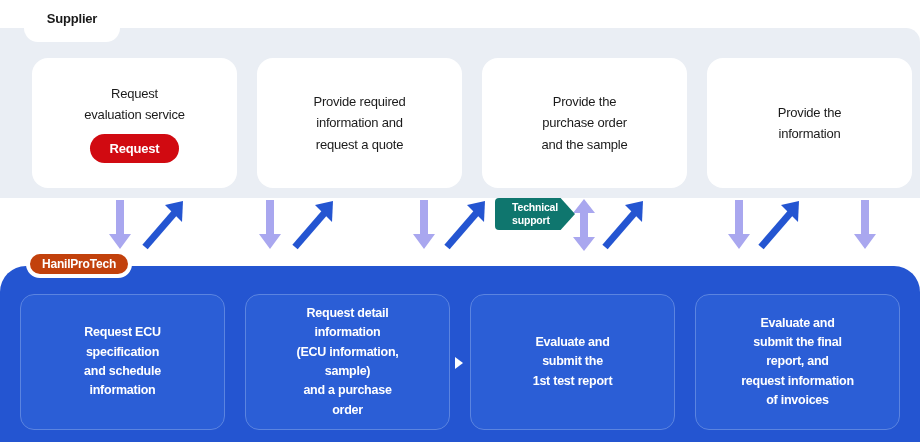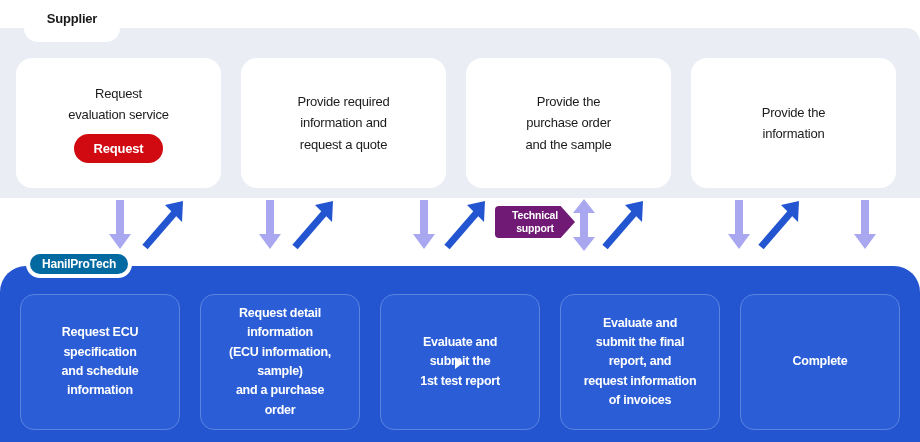--- a/index.html
+++ b/index.html
@@ -53,21 +53,21 @@
     width: 96px;
     height: 14px;
     background: #ffffff;
     border-bottom-left-radius: 14px;
     border-bottom-right-radius: 14px;
     z-index: 5;
   }
 
   .card-row {
     position: absolute;
-    left: 16px;
+    left: 32px;
     top: 58px;
     width: 880px;
     height: 130px;
     display: flex;
     gap: 20px;
     z-index: 3;
   }
   .s-card {
     flex: 1 1 0;
     background: #ffffff;
@@ -109,29 +109,29 @@
     height: 70px;
     z-index: 2;
   }
   .arrow {
     position: absolute;
   }
 
   .tech-badge {
     position: absolute;
     left: 495px;
-    top: 206px;
+    top: 198px;
     width: 80px;
     height: 32px;
-    background: #701a75;
+    background: #0f766e;
     color: #ffffff;
     font-size: 10.5px;
     font-weight: 700;
     line-height: 1.22;
-    text-align: center;
+    text-align: left;
     display: flex;
     align-items: center;
     justify-content: center;
     letter-spacing: -0.2px;
     border-top-left-radius: 4px;
     border-bottom-left-radius: 4px;
     clip-path: polygon(0 0, 82% 0, 100% 50%, 82% 100%, 0 100%);
     z-index: 4;
   }
 
@@ -145,21 +145,21 @@
     background: #2455d1;
     border-top-left-radius: 26px;
     border-top-right-radius: 26px;
   }
   .hanil-badge {
     position: absolute;
     left: 26px;
     top: 250px;
     width: 106px;
     height: 28px;
-    background: #0369a1;
+    background: #c2410c;
     border: 4px solid #ffffff;
     border-radius: 16px;
     display: flex;
     align-items: center;
     justify-content: center;
     font-size: 12px;
     font-weight: 700;
     color: #ffffff;
     letter-spacing: -0.2px;
     z-index: 7;
@@ -294,20 +294,17 @@
     </div>
     <div class="h-card">
       <div class="txt">Request detail<br>information<br>(ECU information,<br>sample)<br>and a purchase<br>order</div>
     </div>
     <div class="h-card">
       <div class="txt">Evaluate and<br>submit the<br>1st test report</div>
     </div>
     <div class="h-card">
       <div class="txt">Evaluate and<br>submit the final<br>report, and<br>request information<br>of invoices</div>
     </div>
-    <div class="h-card">
-      <div class="txt">Complete</div>
-    </div>
   </div>
 
   <div class="step-tri"></div>
 
 </div>
 
 </body></html>

